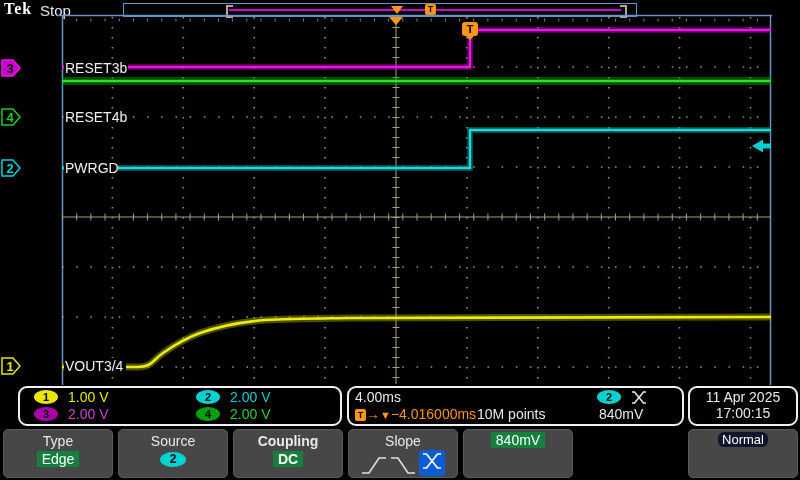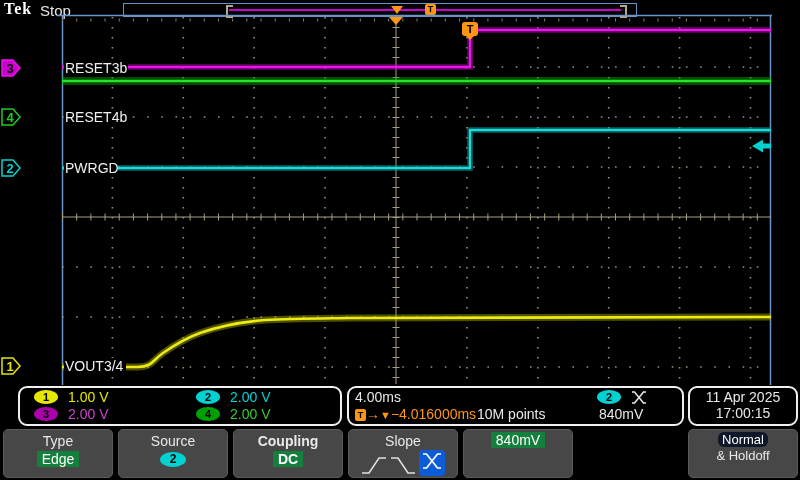--- a/index.html
+++ b/index.html
@@ -217,14 +217,13 @@
         </g>
       </svg>
     </span>
   </div>
 </div>
 <div class="mbtn" style="left:463px;">
   <span class="chip">840mV</span>
 </div>
 <div class="mbtn" style="left:688px;">
   <span class="mode-chip">Normal</span>
-  <div class="holdoff">&amp; Holdoff</div>
 </div>
 
 </body></html>

